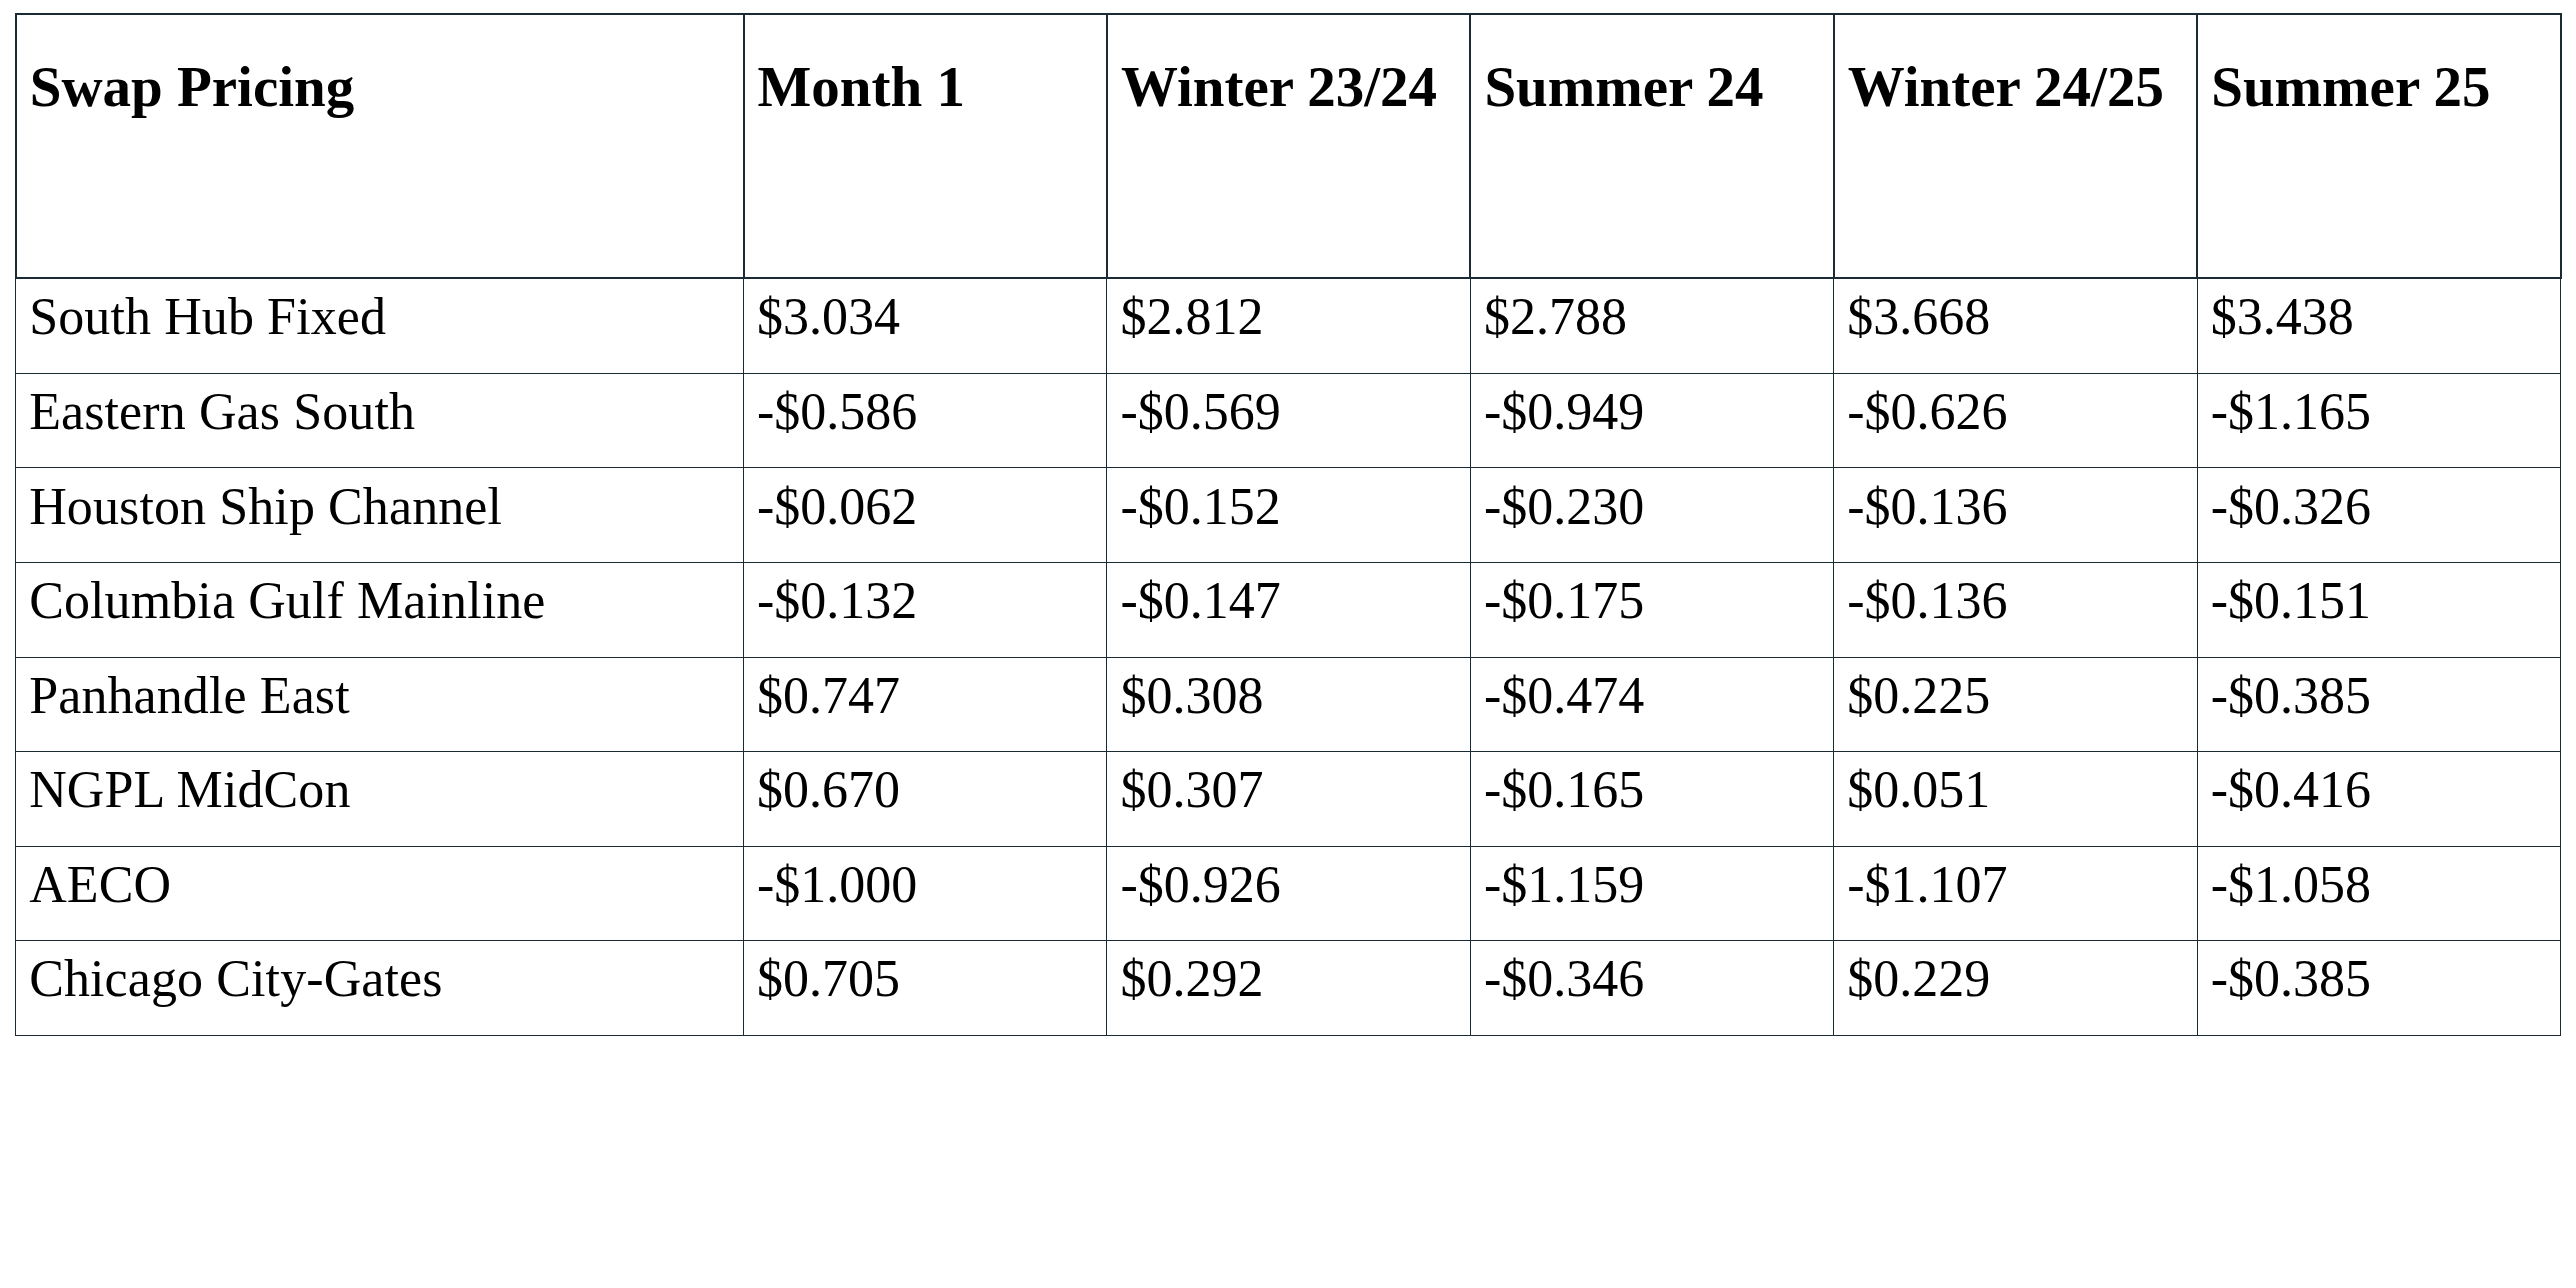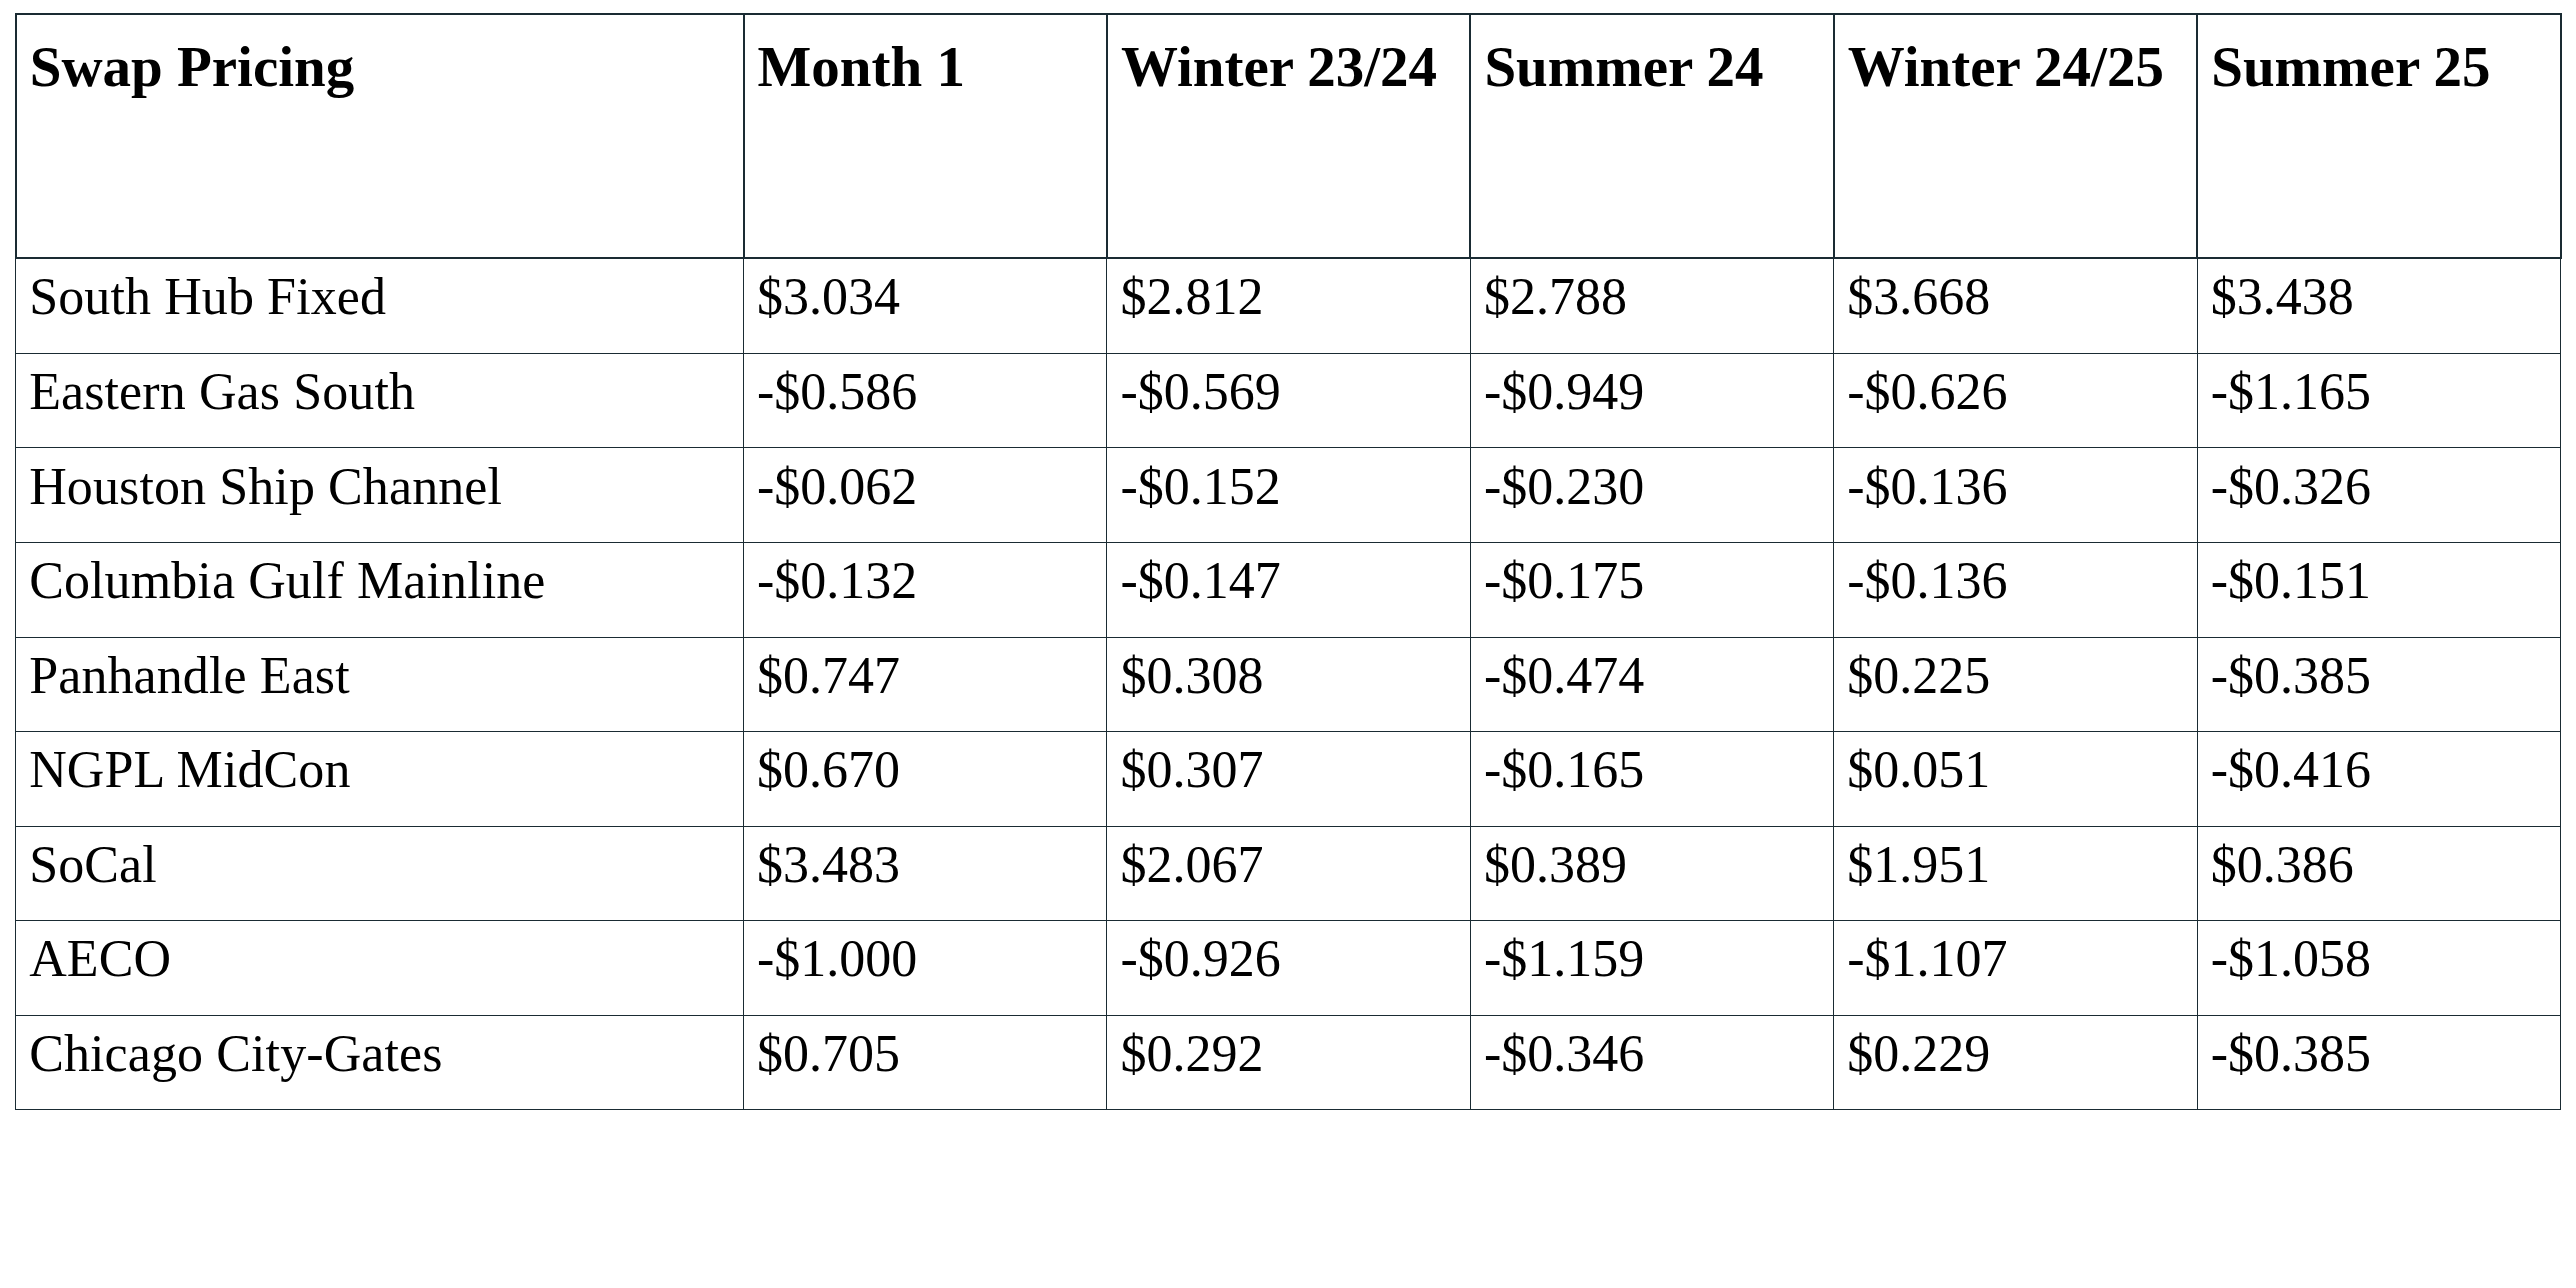--- a/index.html
+++ b/index.html
@@ -37,21 +37,21 @@
     text-align: left;
     font-weight: normal;
     line-height: 1.12;
     background: #ffffff;
   }
   
   table.swap-table thead th {
     font-weight: bold;
     font-size: 57px;
     height: 213px;
-    padding-top: 20px;
+    padding-top: 40px;
     border-width: 2.8px;
   }
   thead th .hdr-text {
     display: block;
   }
   
   table.swap-table tbody td {
     font-size: 52px;
     height: 77px;
     padding-top: 9.2px;
@@ -140,28 +140,20 @@
       </tr>
       <tr>
         <td>NGPL MidCon</td>
         <td>$0.670</td>
         <td>$0.307</td>
         <td>-$0.165</td>
         <td>$0.051</td>
         <td>-$0.416</td>
       </tr>
       <tr>
-        <td>SoCal</td>
-        <td>$3.483</td>
-        <td>$2.067</td>
-        <td>$0.389</td>
-        <td>$1.951</td>
-        <td>$0.386</td>
-      </tr>
-      <tr>
         <td>AECO</td>
         <td>-$1.000</td>
         <td>-$0.926</td>
         <td>-$1.159</td>
         <td>-$1.107</td>
         <td>-$1.058</td>
       </tr>
       <tr>
         <td>Chicago City-Gates</td>
         <td>$0.705</td>

